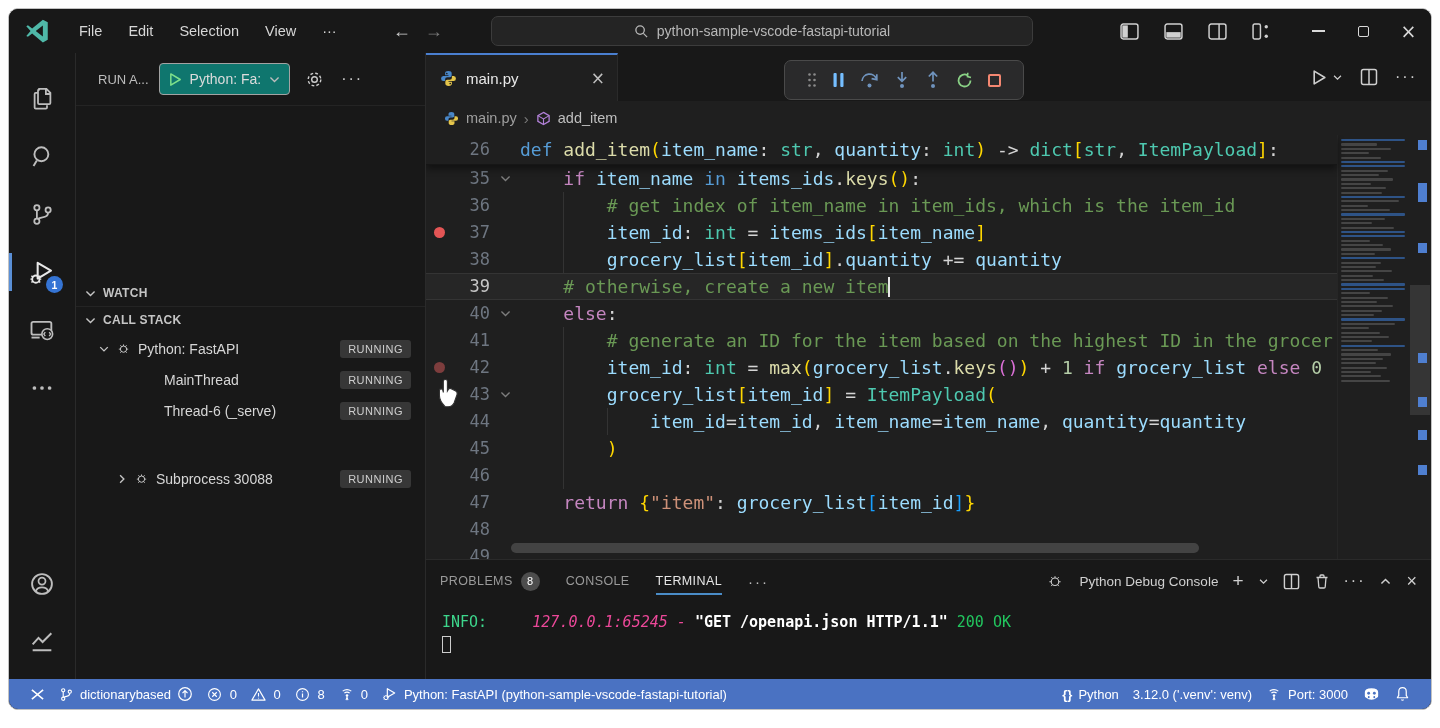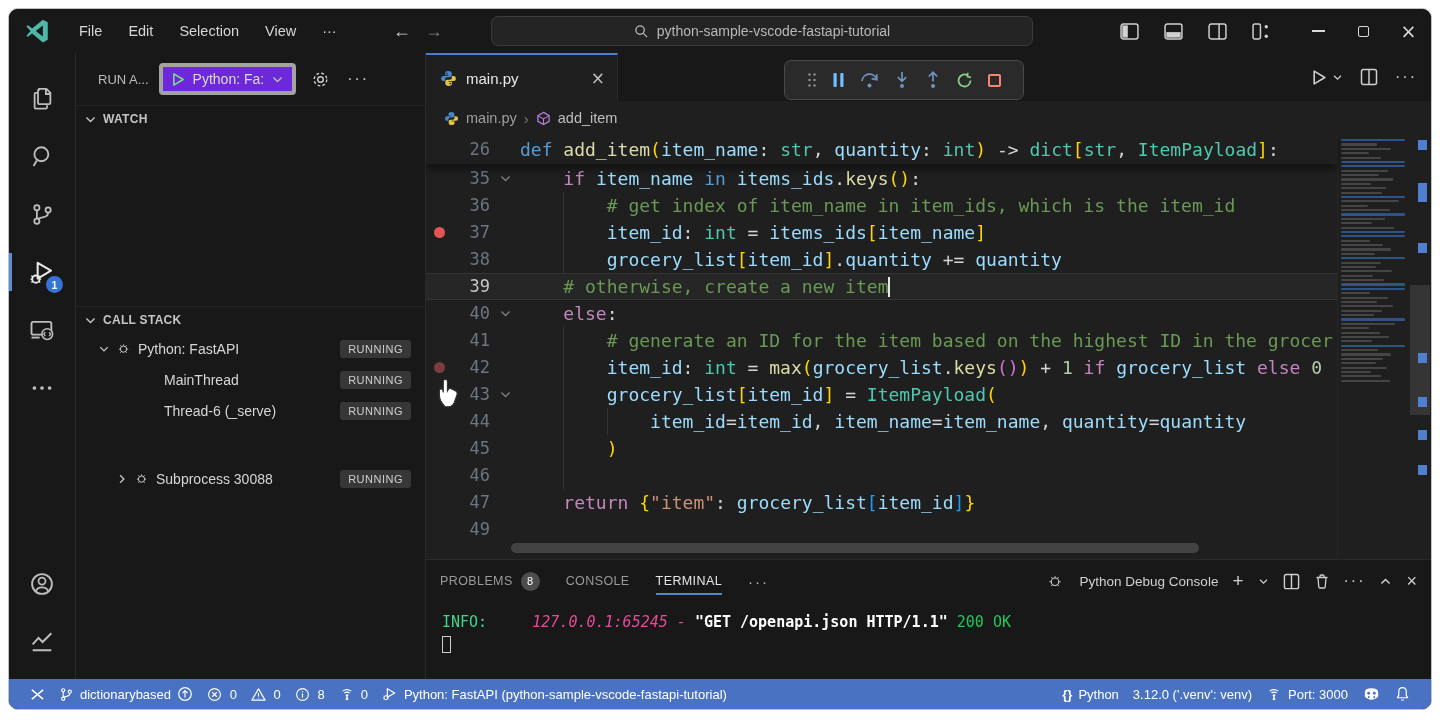--- a/index.html
+++ b/index.html
@@ -27,27 +27,27 @@
 
   .activitybar { width:67px; background:#181818; border-right:1px solid #2a2a2a; display:flex; flex-direction:column; align-items:center; padding-top:16px; flex:0 0 auto; }
   .ab-item { position:relative; width:100%; height:58px; display:flex; align-items:center; justify-content:center; }
   .ab-item.active::before { content:""; position:absolute; left:0; top:10px; width:2.5px; height:38px; background:#5a8fd6; }
   .ab-badge { position:absolute; right:12px; bottom:8px; width:17px; height:17px; border-radius:50%; background:#3574d4; color:#fff; font-size:10.5px; display:flex; align-items:center; justify-content:center; font-weight:bold; }
   .ab-bottom { margin-top:auto; padding-bottom:8px; width:100%; }
 
   .sidebar { width:350px; background:#181818; border-right:1px solid #2a2a2a; display:flex; flex-direction:column; flex:0 0 auto; min-height:0; }
   .sb-header { height:52px; display:flex; align-items:center; padding:0 12px 0 22px; gap:10px; }
   .sb-title { color:#bdbdbd; font-size:13px; white-space:nowrap; }
-  .launch-box { height:32px; display:flex; align-items:center; background:#6d28d9; border:4px solid #a3a3a3; border-radius:4px; padding:0 8px 0 8px; gap:7px; }
+  .launch-box { height:32px; display:flex; align-items:center; background:#0f766e; border:1px solid #a3a3a3; border-radius:4px; padding:0 8px 0 8px; gap:7px; }
   .launch-label { color:#dcdcdc; font-size:14px; }
   .gear-wrap { margin-left:4px; }
   .sb-more { color:#cccccc; font-size:16px; letter-spacing:2px; margin-left:6px; }
   .section { border-top:1px solid #242424; display:flex; flex-direction:column; }
   .sec-vars { height:222px; }
-  .sec-watch { height:201px; }
+  .sec-watch { height:201px;justify-content:flex-end; }
   .sec-stack { flex:1; }
   .sec-header { height:26px; display:flex; align-items:center; gap:6px; padding-left:8px; color:#c5c5c5; font-size:12px; font-weight:bold; letter-spacing:.3px; }
   .cs-row { height:31px; display:flex; align-items:center; font-size:14px; color:#d6d6d6; padding-right:14px; }
   .cs-label { white-space:nowrap; overflow:hidden; }
   .badge-running { margin-left:auto; background:#373737; color:#cfcfcf; font-size:11px; letter-spacing:.5px; padding:3px 8px; border-radius:3px; }
 
   
   .editor-col { flex:1; display:flex; flex-direction:column; min-width:0; position:relative; }
   .tabbar { height:48px; background:#181818; display:flex; flex:0 0 auto; position:relative; }
   .tab { width:192px; background:#1f1f1f; border-top:2px solid #4a7fd0; border-right:1px solid #2a2a2a; display:flex; align-items:center; gap:9px; padding:0 12px 0 14px; }
@@ -425,20 +425,21 @@
                 </svg></span><span class="ltxt"><span class="tok" style="color: rgb(212, 212, 212);">    </span><span class="tok" style="color: rgb(197, 134, 192);">else</span><span class="tok" style="color: rgb(212, 212, 212);">:</span></span></div>
             <div class="line"><span class="bp-gutter"></span><span class="ln">41</span><span class="fold"></span><span class="ltxt"><span class="guide" style="left: 4ch;"></span><span class="tok" style="color: rgb(212, 212, 212);">        </span><span class="tok" style="color: rgb(106, 153, 85);"># generate an ID for the item based on the highest ID in the grocer</span></span></div>
             <div class="line"><span class="bp-gutter"><span class="bp-dot" style="background: rgb(125, 61, 61);"></span></span><span class="ln">42</span><span class="fold"></span><span class="ltxt"><span class="guide" style="left: 4ch;"></span><span class="tok" style="color: rgb(212, 212, 212);">        </span><span class="tok" style="color: rgb(156, 220, 254);">item_id</span><span class="tok" style="color: rgb(212, 212, 212);">: </span><span class="tok" style="color: rgb(78, 201, 176);">int</span><span class="tok" style="color: rgb(212, 212, 212);"> = </span><span class="tok" style="color: rgb(220, 220, 170);">max</span><span class="tok" style="color: rgb(255, 215, 0);">(</span><span class="tok" style="color: rgb(156, 220, 254);">grocery_list</span><span class="tok" style="color: rgb(212, 212, 212);">.</span><span class="tok" style="color: rgb(220, 220, 170);">keys</span><span class="tok" style="color: rgb(218, 112, 214);">()</span><span class="tok" style="color: rgb(255, 215, 0);">)</span><span class="tok" style="color: rgb(212, 212, 212);"> + </span><span class="tok" style="color: rgb(181, 206, 168);">1</span><span class="tok" style="color: rgb(197, 134, 192);"> if </span><span class="tok" style="color: rgb(156, 220, 254);">grocery_list</span><span class="tok" style="color: rgb(197, 134, 192);"> else </span><span class="tok" style="color: rgb(181, 206, 168);">0</span></span></div>
             <div class="line"><span class="bp-gutter"></span><span class="ln">43</span><span class="fold"><svg width="13" height="13" viewBox="0 0 16 16">
                   <path d="M3 5.5 L8 10.5 L13 5.5" fill="none" stroke="#7d7d7d" stroke-width="1.6"></path>
                 </svg></span><span class="ltxt"><span class="guide" style="left: 4ch;"></span><span class="tok" style="color: rgb(212, 212, 212);">        </span><span class="tok" style="color: rgb(156, 220, 254);">grocery_list</span><span class="tok" style="color: rgb(255, 215, 0);">[</span><span class="tok" style="color: rgb(156, 220, 254);">item_id</span><span class="tok" style="color: rgb(255, 215, 0);">]</span><span class="tok" style="color: rgb(212, 212, 212);"> = </span><span class="tok" style="color: rgb(78, 201, 176);">ItemPayload</span><span class="tok" style="color: rgb(255, 215, 0);">(</span></span></div>
             <div class="line"><span class="bp-gutter"></span><span class="ln">44</span><span class="fold"></span><span class="ltxt"><span class="guide" style="left: 4ch;"></span><span class="guide" style="left: 8ch;"></span><span class="tok" style="color: rgb(212, 212, 212);">            </span><span class="tok" style="color: rgb(156, 220, 254);">item_id</span><span class="tok" style="color: rgb(212, 212, 212);">=</span><span class="tok" style="color: rgb(156, 220, 254);">item_id</span><span class="tok" style="color: rgb(212, 212, 212);">, </span><span class="tok" style="color: rgb(156, 220, 254);">item_name</span><span class="tok" style="color: rgb(212, 212, 212);">=</span><span class="tok" style="color: rgb(156, 220, 254);">item_name</span><span class="tok" style="color: rgb(212, 212, 212);">, </span><span class="tok" style="color: rgb(156, 220, 254);">quantity</span><span class="tok" style="color: rgb(212, 212, 212);">=</span><span class="tok" style="color: rgb(156, 220, 254);">quantity</span></span></div>
             <div class="line"><span class="bp-gutter"></span><span class="ln">45</span><span class="fold"></span><span class="ltxt"><span class="guide" style="left: 4ch;"></span><span class="tok" style="color: rgb(212, 212, 212);">        </span><span class="tok" style="color: rgb(255, 215, 0);">)</span></span></div>
             <div class="line"><span class="bp-gutter"></span><span class="ln">46</span><span class="fold"></span><span class="ltxt"><span class="guide" style="left: 4ch;"></span></span></div>
             <div class="line"><span class="bp-gutter"></span><span class="ln">47</span><span class="fold"></span><span class="ltxt"><span class="tok" style="color: rgb(212, 212, 212);">    </span><span class="tok" style="color: rgb(197, 134, 192);">return</span><span class="tok" style="color: rgb(212, 212, 212);"> </span><span class="tok" style="color: rgb(255, 215, 0);">{</span><span class="tok" style="color: rgb(206, 145, 120);">"item"</span><span class="tok" style="color: rgb(212, 212, 212);">: </span><span class="tok" style="color: rgb(156, 220, 254);">grocery_list</span><span class="tok" style="color: rgb(23, 159, 255);">[</span><span class="tok" style="color: rgb(156, 220, 254);">item_id</span><span class="tok" style="color: rgb(23, 159, 255);">]</span><span class="tok" style="color: rgb(255, 215, 0);">}</span></span></div>
+            <div class="line"><span class="bp-gutter"></span><span class="ln">48</span><span class="fold"></span><span class="ltxt"></span></div>
             <div class="line"><span class="bp-gutter"></span><span class="ln">49</span><span class="fold"></span><span class="ltxt"></span></div>
           </div>
         <div class="sticky" id="sticky-line">
             <div class="line"><span class="bp-gutter"></span><span class="ln">26</span><span class="fold"></span><span class="ltxt"><span class="tok" style="color: rgb(86, 156, 214);">def</span><span class="tok" style="color: rgb(212, 212, 212);"> </span><span class="tok" style="color: rgb(220, 220, 170);">add_item</span><span class="tok" style="color: rgb(255, 215, 0);">(</span><span class="tok" style="color: rgb(156, 220, 254);">item_name</span><span class="tok" style="color: rgb(212, 212, 212);">: </span><span class="tok" style="color: rgb(78, 201, 176);">str</span><span class="tok" style="color: rgb(212, 212, 212);">, </span><span class="tok" style="color: rgb(156, 220, 254);">quantity</span><span class="tok" style="color: rgb(212, 212, 212);">: </span><span class="tok" style="color: rgb(78, 201, 176);">int</span><span class="tok" style="color: rgb(255, 215, 0);">)</span><span class="tok" style="color: rgb(212, 212, 212);"> -&gt; </span><span class="tok" style="color: rgb(78, 201, 176);">dict</span><span class="tok" style="color: rgb(255, 215, 0);">[</span><span class="tok" style="color: rgb(78, 201, 176);">str</span><span class="tok" style="color: rgb(212, 212, 212);">, </span><span class="tok" style="color: rgb(78, 201, 176);">ItemPayload</span><span class="tok" style="color: rgb(255, 215, 0);">]</span><span class="tok" style="color: rgb(212, 212, 212);">:</span></span></div>
           </div>
         <div class="hscroll"></div>
         <div class="minimap" id="minimap">
             <div class="mm-row" style="background: rgb(46, 83, 134); width: 64px;"></div>
             <div class="mm-row" style="background: rgb(69, 69, 69); width: 36px;"></div>
             <div class="mm-row" style="background: rgb(69, 69, 69); width: 50px;"></div>

